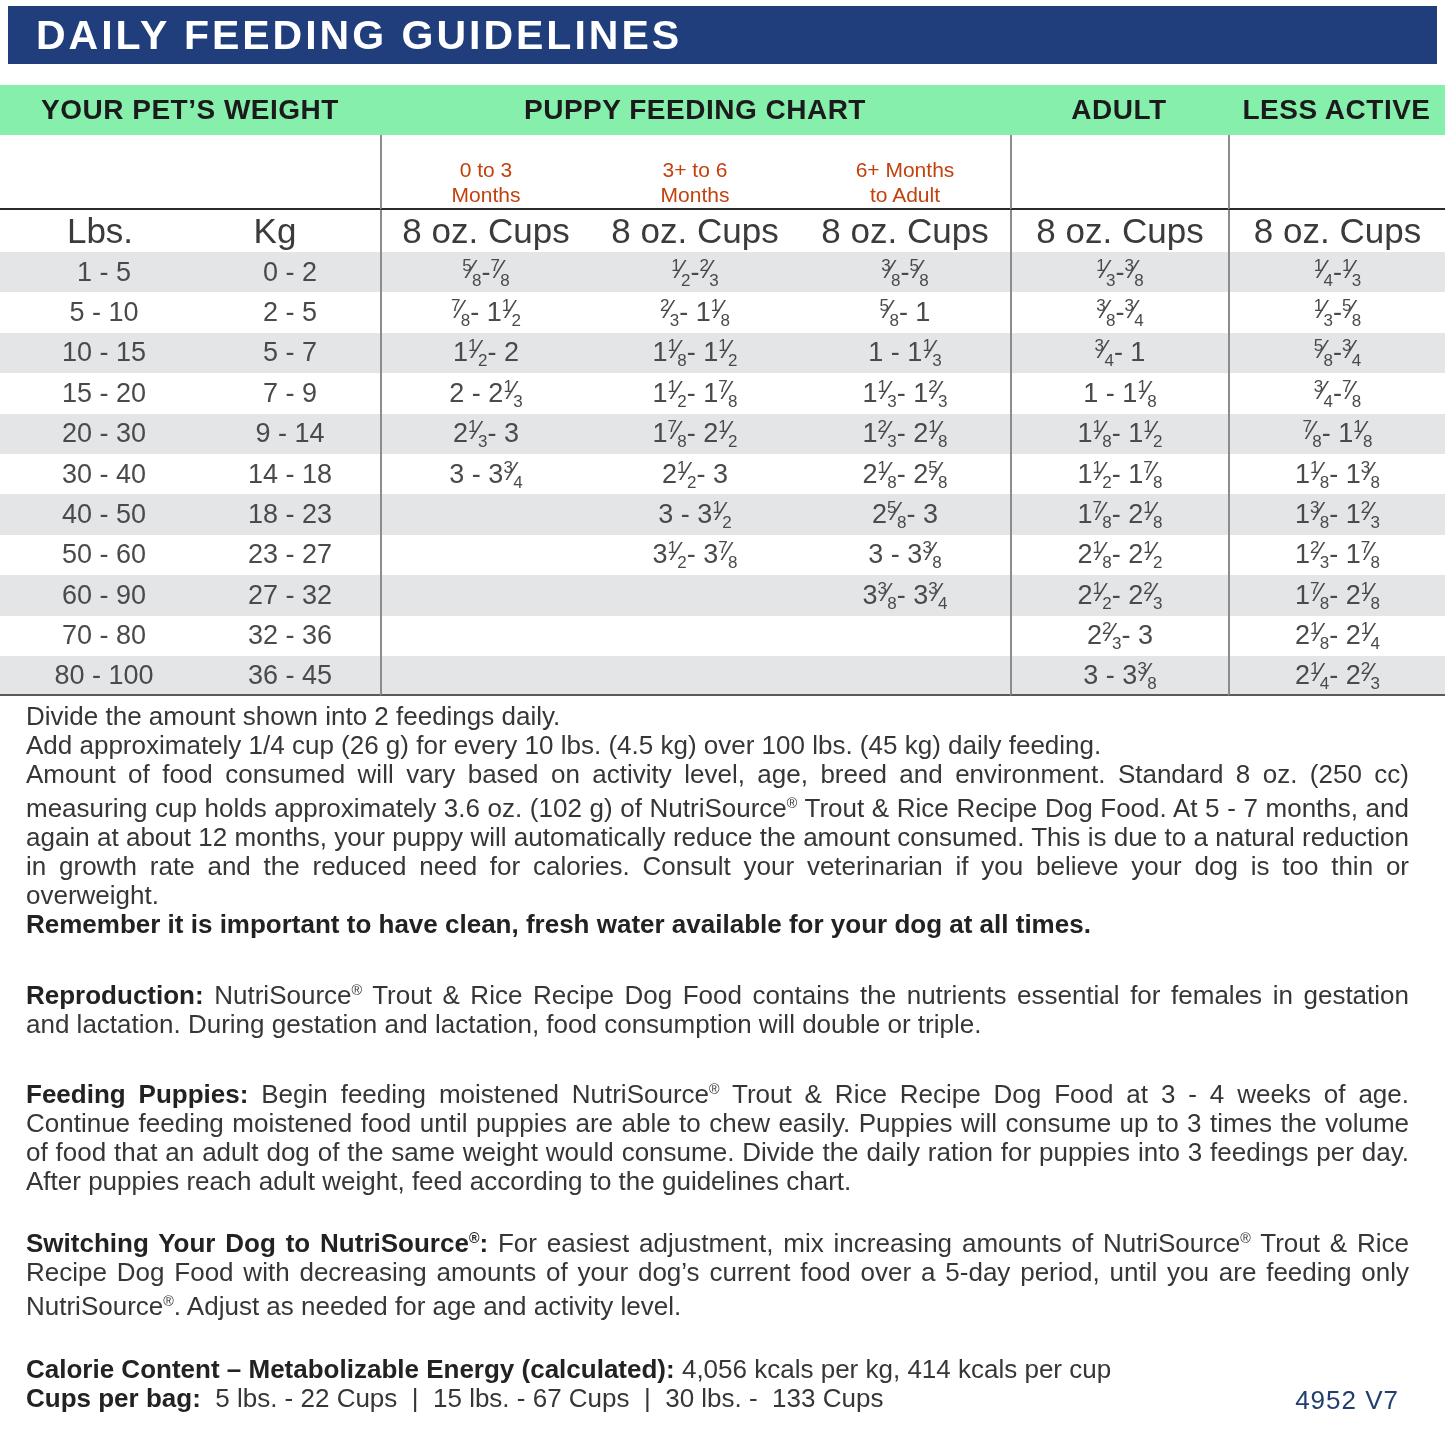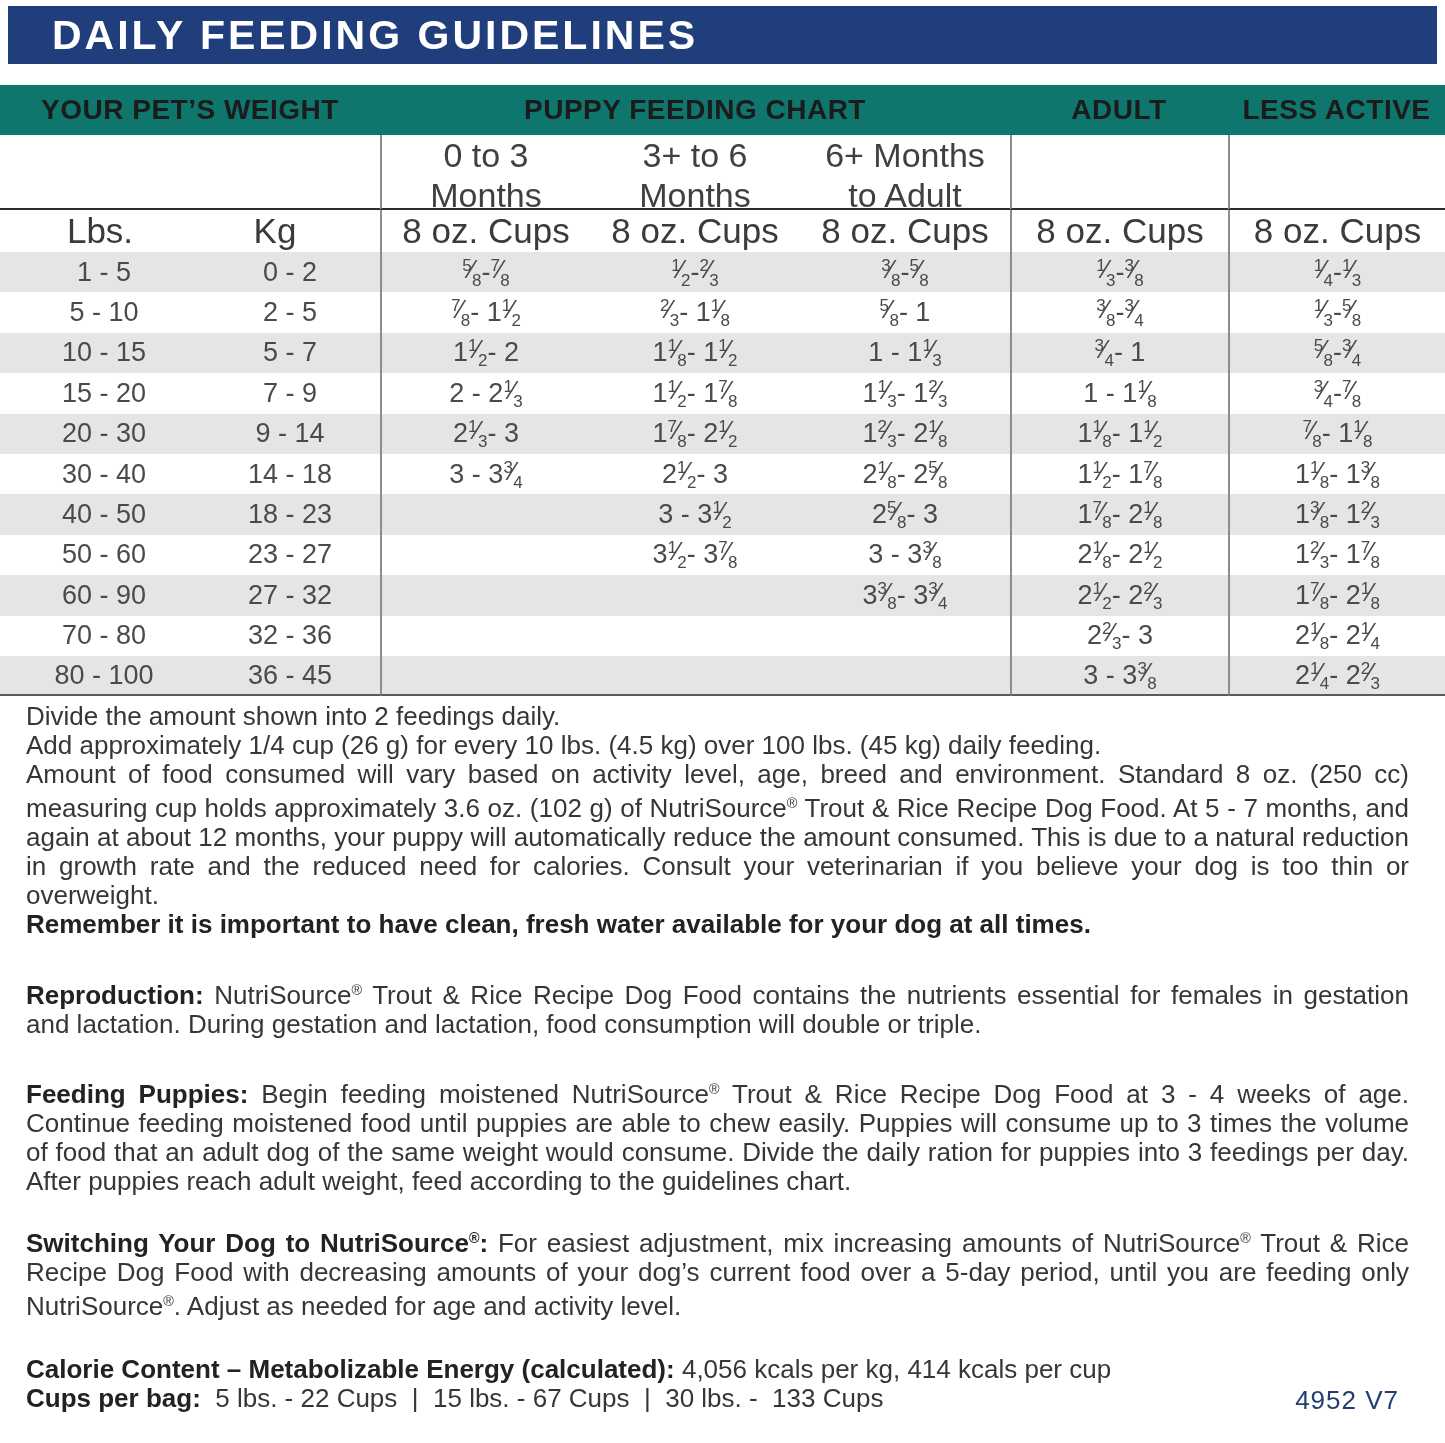--- a/index.html
+++ b/index.html
@@ -6,39 +6,39 @@
   .page{
     position:relative;width:1445px;height:1443px;background:#ffffff;overflow:hidden;
     font-family:"Liberation Sans",sans-serif;color:#333;
   }
   
   .banner{
     position:absolute;top:6px;left:8px;right:8px;height:58px;
     background:#213e7c;display:flex;align-items:center;
   }
   .banner h1{
-    margin:16px;padding:0 0 0 28px;color:#ffffff;font-size:41px;font-weight:bold;
+    margin:0;padding:0 0 0 28px;color:#ffffff;font-size:41px;font-weight:bold;
     letter-spacing:3px;line-height:58px;white-space:nowrap;text-align:center;
   }
   
   .feed-grid{
     position:absolute;top:85px;left:0;width:1445px;
     display:grid;
     grid-template-columns:200px 180px 210px 210px 210px 218px 217px;
     grid-template-rows:50px 75px 42px;
     grid-auto-rows:40.4px;
   }
-  .gcell{background:#0f766e;display:flex;align-items:center;justify-content:center;
+  .gcell{background:#86efac;display:flex;align-items:center;justify-content:center;
     font-size:28px;font-weight:bold;color:#1b1b1b;letter-spacing:.5px;}
   .gh-weight{grid-row:1;grid-column:1/3;}
   .gh-puppy {grid-row:1;grid-column:3/6;}
   .gh-adult {grid-row:1;grid-column:6;}
   .gh-less  {grid-row:1;grid-column:7;}
-  .mh{display:flex;align-items:flex-start;justify-content:center;text-align:center;
-    font-size:34px;line-height:1.18;color:#404040;border-bottom:2px solid #2b2b2b;}
+  .mh{display:flex;align-items:flex-end;justify-content:center;text-align:center;
+    font-size:21px;line-height:1.18;color:#c2410c;border-bottom:2px solid #2b2b2b;}
   .mh-blank{grid-row:2;grid-column:1/3;}
   .mh-1{grid-row:2;grid-column:3;}
   .mh-2{grid-row:2;grid-column:4;}
   .mh-3{grid-row:2;grid-column:5;}
   .mh-4{grid-row:2;grid-column:6;}
   .mh-5{grid-row:2;grid-column:7;}
   .uh{display:flex;align-items:center;justify-content:center;font-size:35px;color:#3b3b3b;}
   .u1{grid-row:3;grid-column:1;}
   .u2{grid-row:3;grid-column:2;padding-right:30px;}
   .u3{grid-row:3;grid-column:3;}

